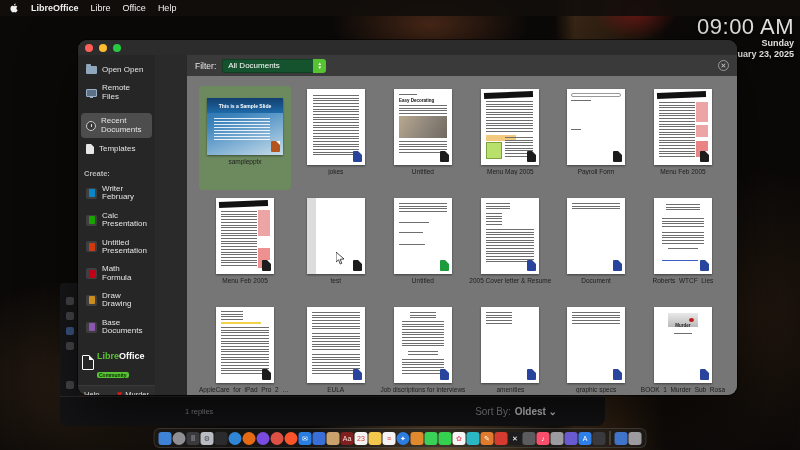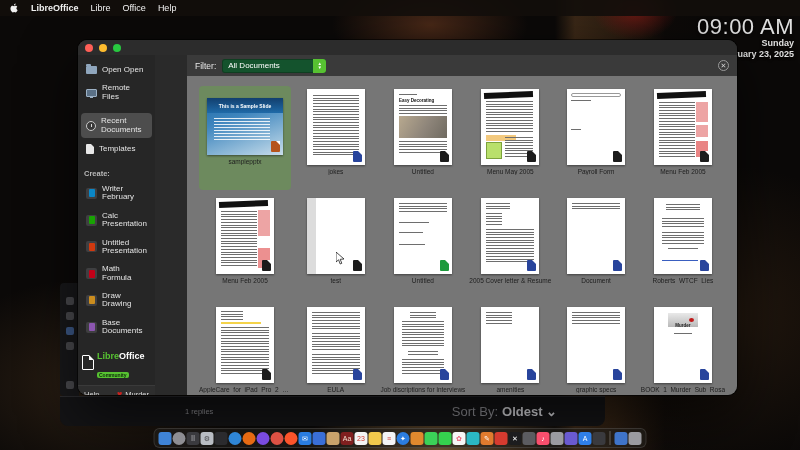--- a/index.html
+++ b/index.html
@@ -34,21 +34,21 @@
 
   
   .bg-panel-left { position:absolute; left:60px; top:283px; width:19px; height:113px;
     background:#18181a; border-radius:4px 0 0 4px; z-index:6; display:flex; flex-direction:column;
     align-items:center; gap:7px; padding-top:14px; }
   .bg-panel-left .pico { width:8px; height:8px; border-radius:2px; background:#4a4a4e; }
   .bg-bottom-bar { position:absolute; left:60px; top:396px; width:545px; height:30px;
     background:#141416; border-top:1px solid #2c2c2f; border-radius:0 0 8px 8px; z-index:6;
     display:flex; align-items:center; justify-content:space-between; padding:0 48px 0 125px; }
   .bg-bottom-bar .replies { color:#8d8d92; font-size:7.5px; }
-  .bg-bottom-bar .sort { color:#8d8d92; font-size:13px; display:flex; gap:4px; align-items:center; }
+  .bg-bottom-bar .sort { color:#8d8d92; font-size:10px; display:flex; gap:4px; align-items:center; }
   .bg-bottom-bar .sort b { color:#d6d6da; }
 
   
   .window { position:absolute; left:78px; top:40px; width:659px; height:355px;
     border-radius:9px; overflow:hidden; z-index:10;
     box-shadow:0 22px 55px rgba(0,0,0,.6), 0 0 0 1px rgba(0,0,0,.55); background:#2a2a2a;
     display:flex; flex-direction:column; }
   .titlebar { height:15px; background:#2c2c2c; display:flex; align-items:center; padding:0 7px; flex:0 0 auto; }
   .tl { width:8px; height:8px; border-radius:50%; margin-right:6px; }
   .tl.red{ background:#ff5f57; } .tl.yellow{ background:#febc2e; } .tl.green{ background:#28c840; }

